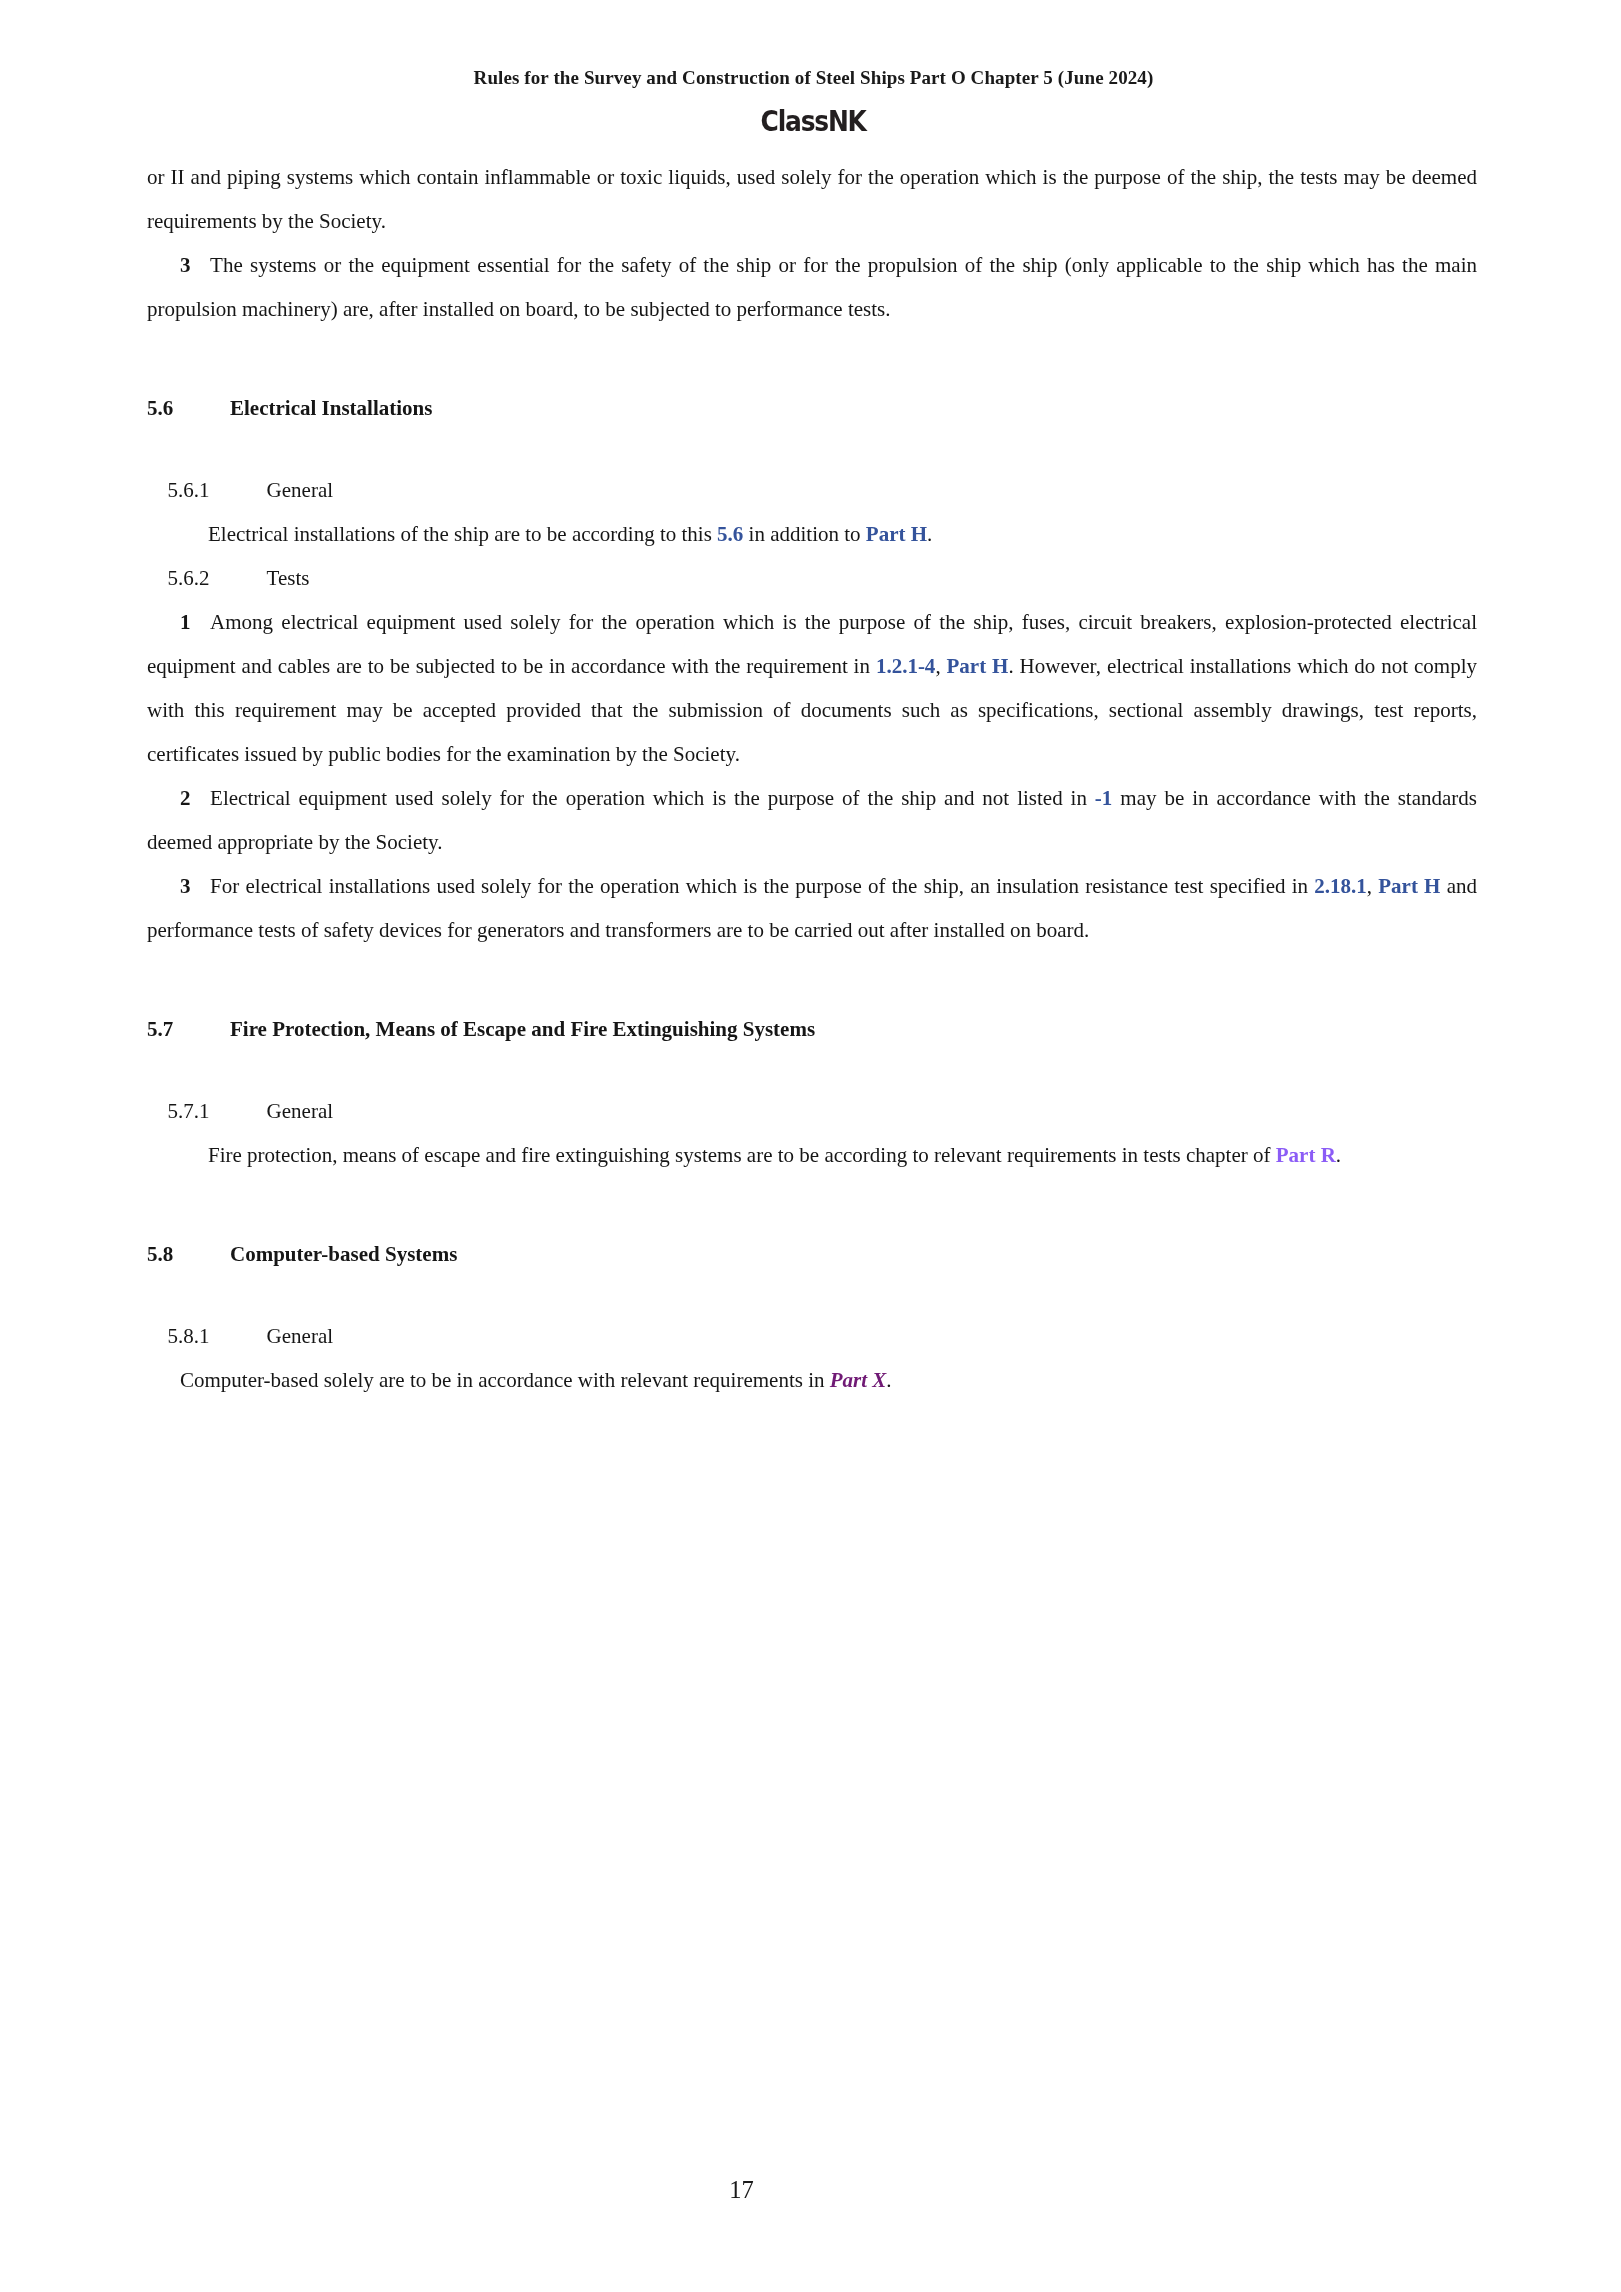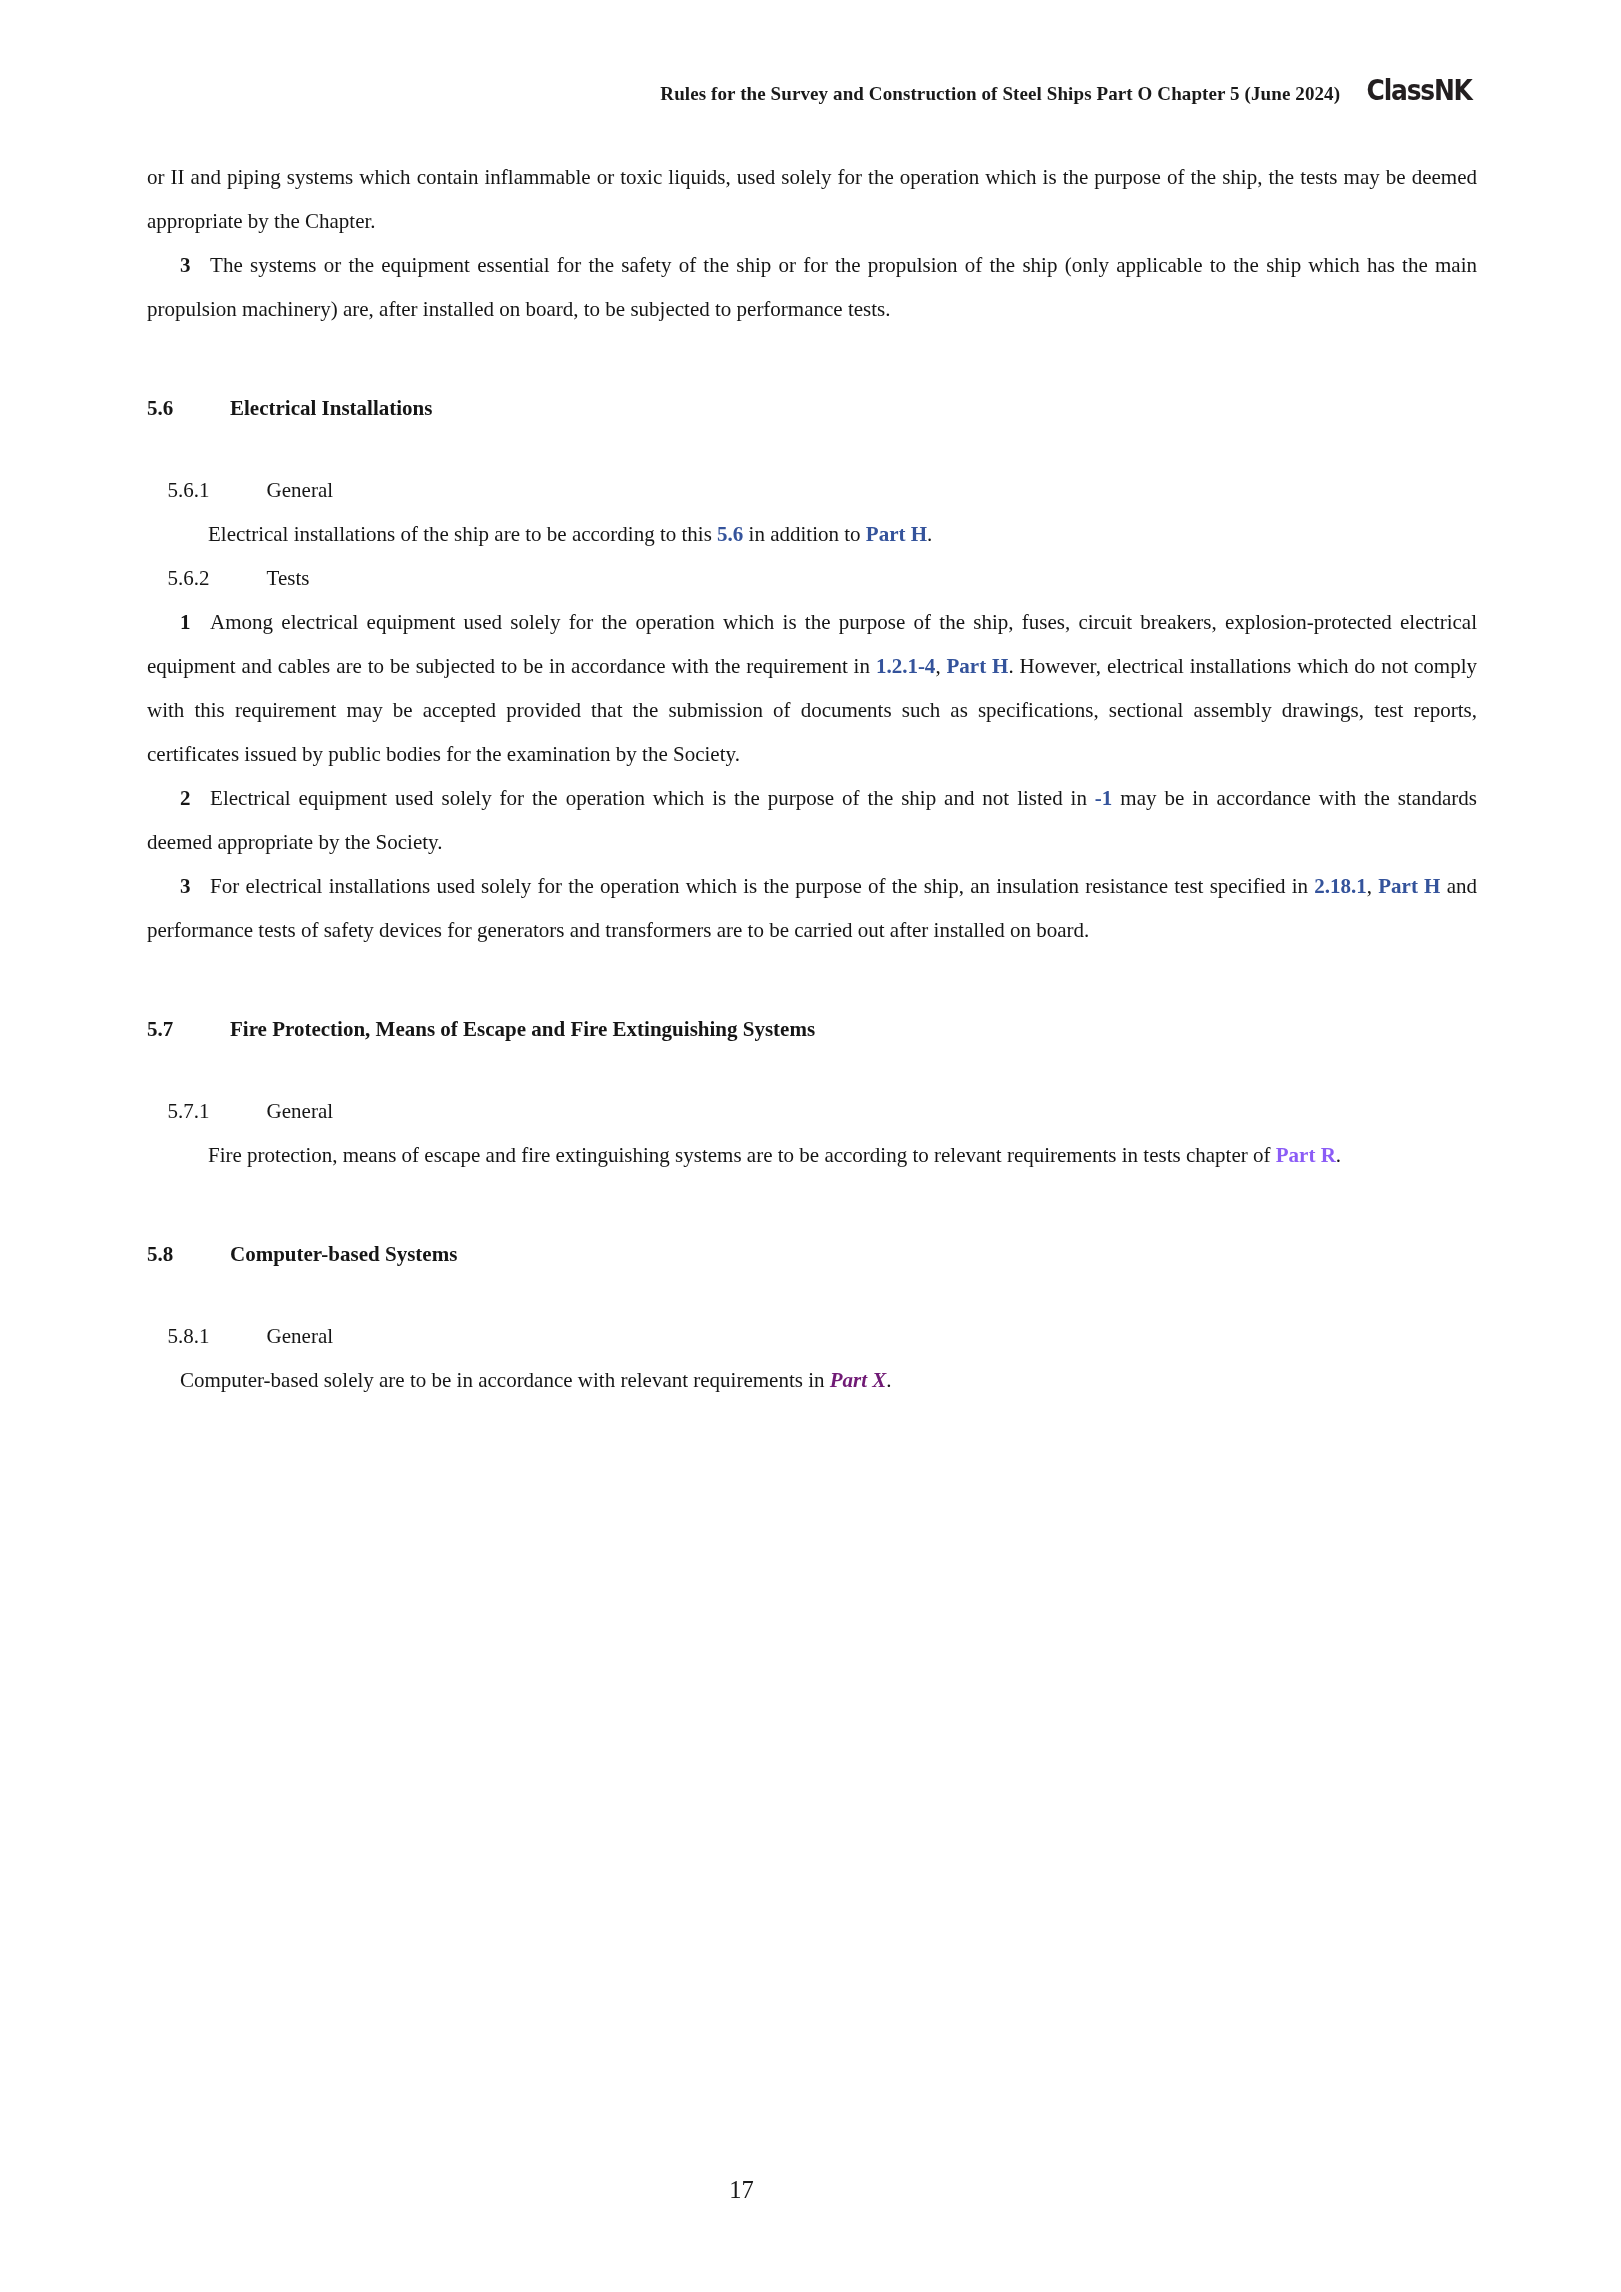--- a/index.html
+++ b/index.html
@@ -22,27 +22,28 @@
     top: 0;
     left: 0;
     width: 1621px;
     height: 2293px;
     background: #ffffff;
   }
 
   
   .header {
     position: absolute;
-    top: 76px;
+    top: 67px;
     left: 147px;
     width: 1333px;
     display: flex;
-    align-items: flex-end;
+    align-items: center;
     justify-content: flex-end;
     gap: 17.6px;
+    flex-direction: column;
   }
   .header-title {
     font-family: "Liberation Serif", "DejaVu Serif", serif;
     font-weight: bold;
     font-size: 19px;
     letter-spacing: 0.1px;
     color: #1a1a1a;
     white-space: nowrap;
   }
   .brand-logo {
@@ -131,21 +132,21 @@
 
 <div class="page">
 
   <div class="header">
     <span class="header-title">Rules for the Survey and Construction of Steel Ships Part O Chapter 5 (June 2024)</span>
     <span class="brand-logo">ClassNK</span>
   </div>
 
   <div class="content">
 
-    <p>or II and piping systems which contain inflammable  or toxic liquids, used solely for the operation which is the purpose of the ship, the tests may be deemed  appropriate by the Chapter.</p>
+    <p>or II and piping systems which contain inflammable  or toxic liquids, used solely for the operation which is the purpose of the ship, the tests may be deemed  requirements by the Society.</p>
 
     <p class="indent-para"><span class="run-num">3</span><span>The systems or the equipment essential for the safety of the ship or for the propulsion of the ship (only applicable  to the ship which has the main propulsion machinery) are, after installed on board, to be subjected  to performance tests.</span></p>
 
     <div class="gap-lg"></div>
 
     <div class="sec-h1">
       <span class="num">5.6</span>
       <span>Electrical  Installations</span>
     </div>
 

